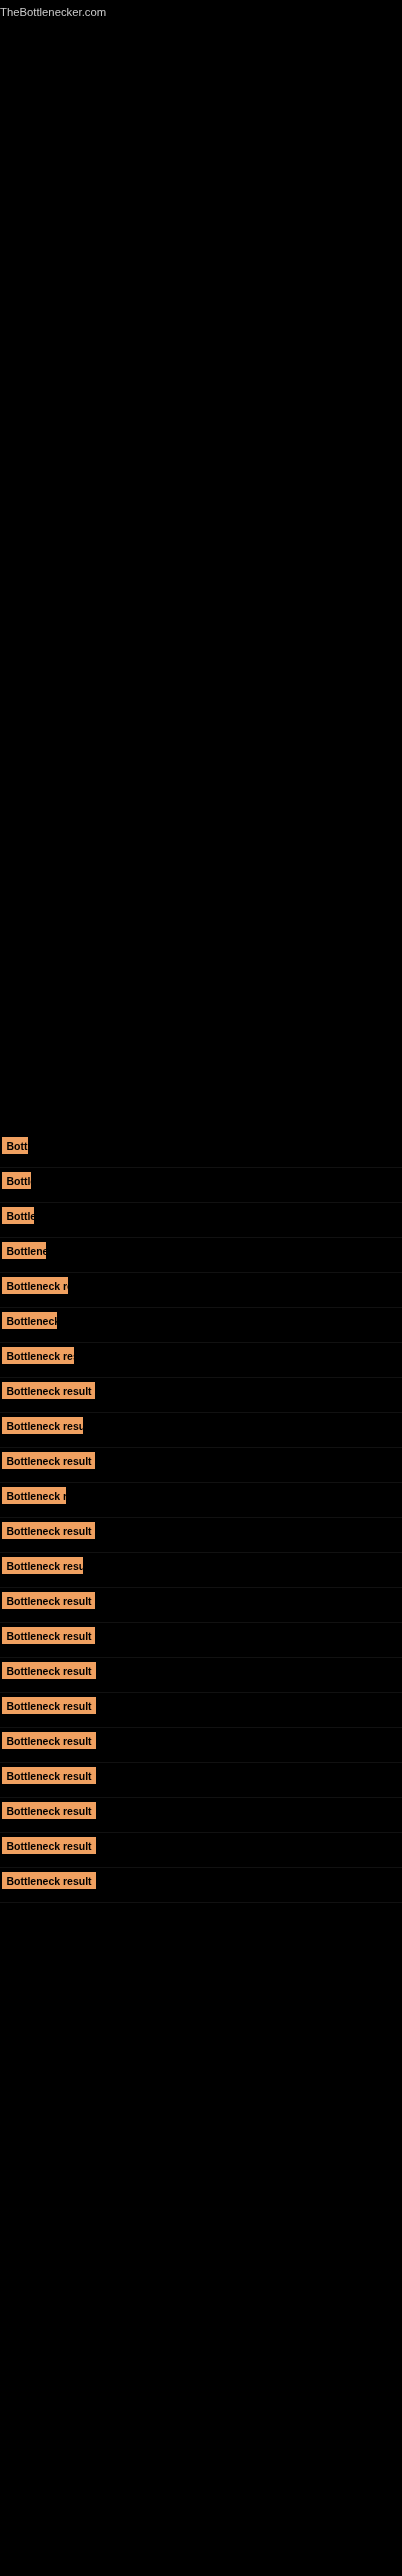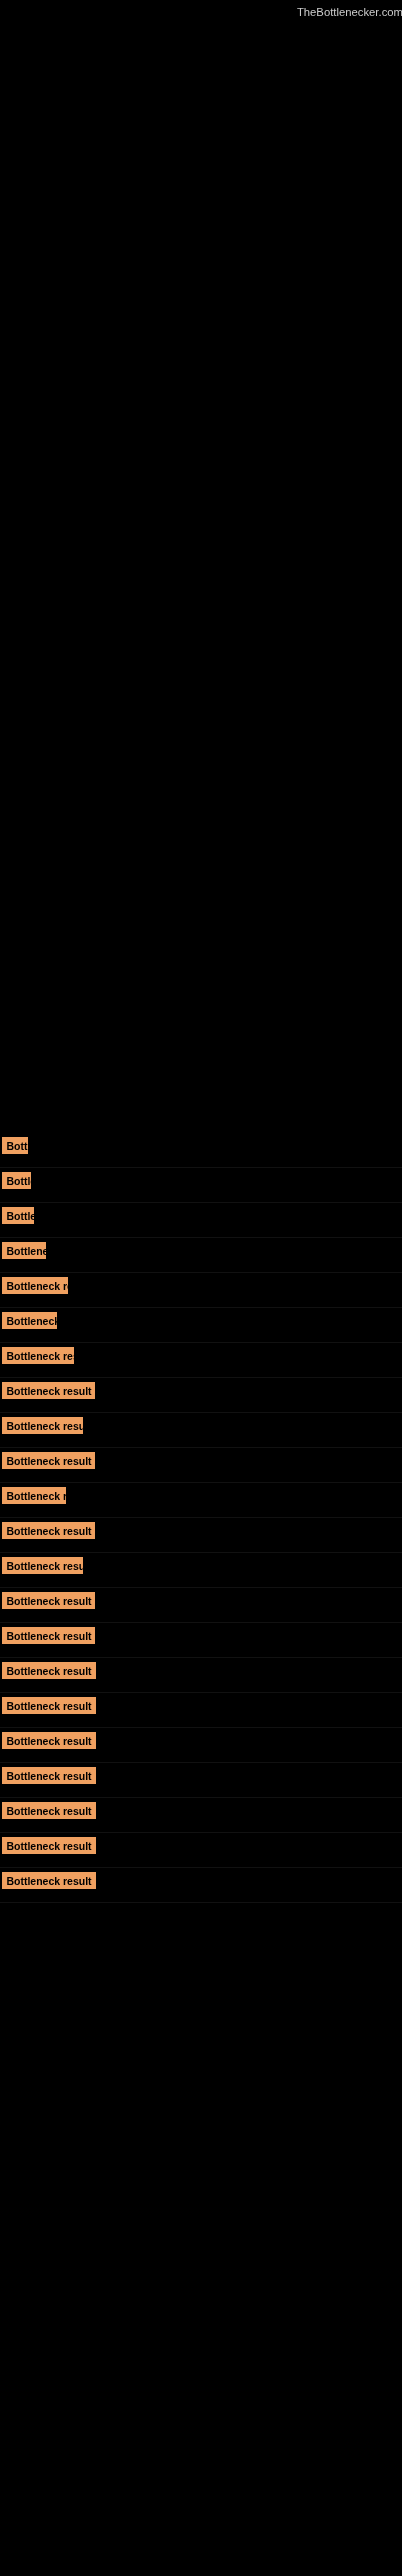--- a/index.html
+++ b/index.html
@@ -7,21 +7,21 @@
       background-color: #000;
       width: 403px;
       min-height: 2576px;
       font-family: Arial, sans-serif;
       position: relative;
       overflow-x: hidden;
     }
     .site-title {
       color: #ccc;
       font-size: 11.3px;
-      text-align: right;
+      text-align: left;
       padding-top: 6.4px;
       padding-bottom: 3.2px;
     }
     
   </style>
 </head>
 <body>
 
 <div class="site-title">TheBottlenecker.com</div>
 

